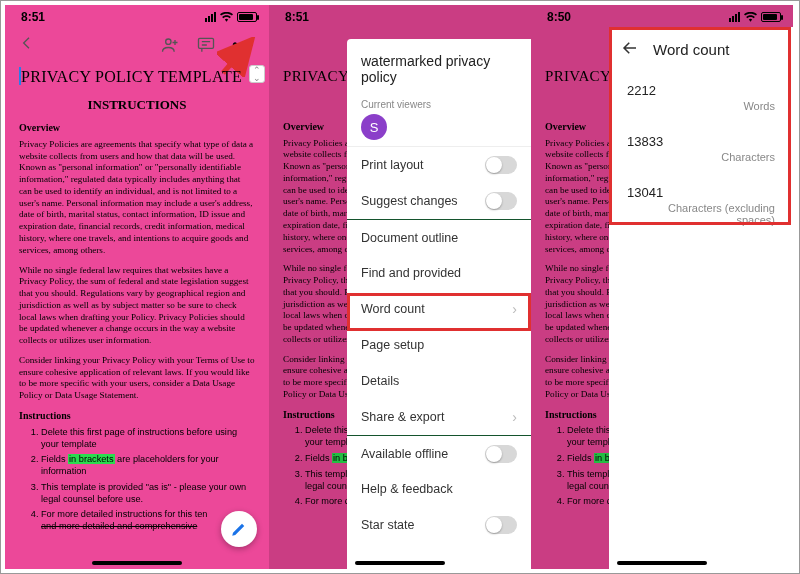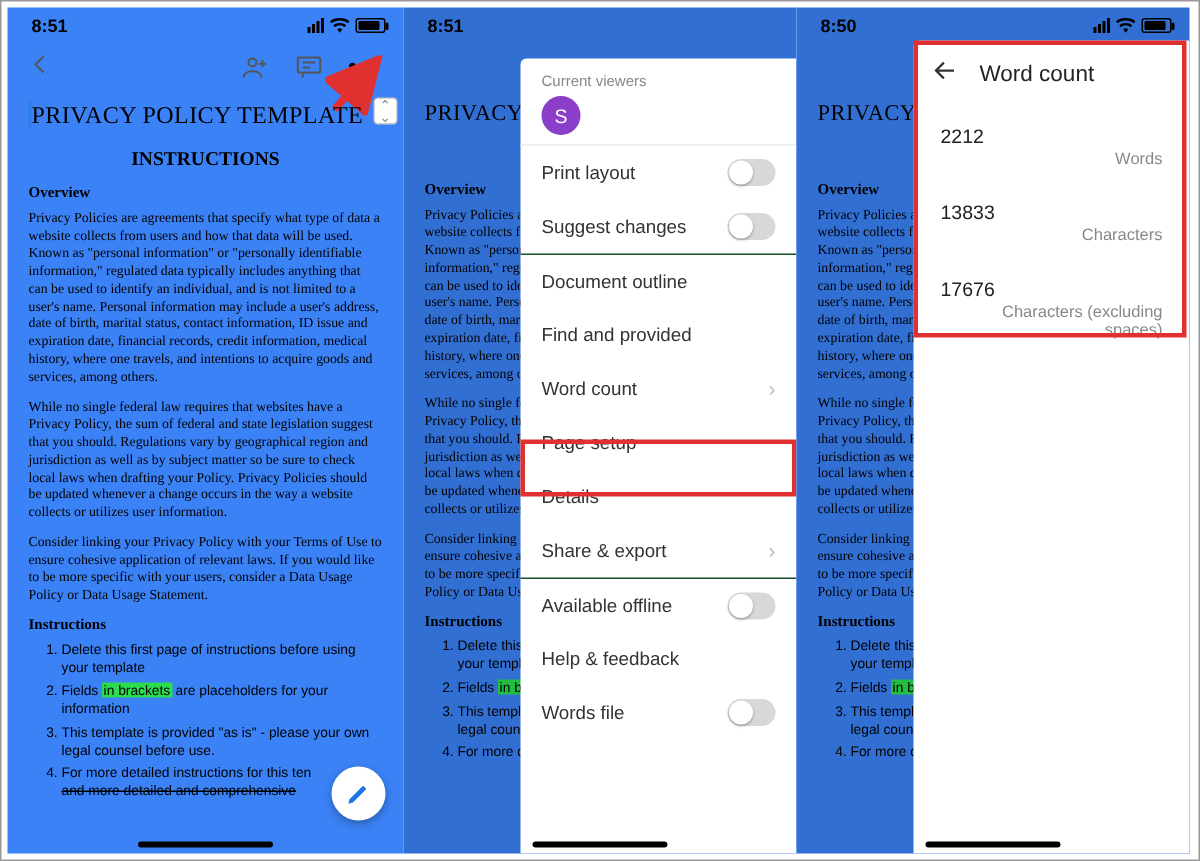--- a/index.html
+++ b/index.html
@@ -1,18 +1,18 @@
 <!DOCTYPE html>
 <html><head>
 <meta charset="utf-8">
 <style>
   * { box-sizing: border-box; margin: 0; padding: 0; }
   body { font-family: -apple-system, "Helvetica Neue", Arial, sans-serif; background: #fff; }
   .frame { width: 800px; height: 574px; border: 1px solid #999; position: relative; display: flex; background: #fff; padding: 4px; }
-  .panel { position: relative; overflow: hidden; background: #3b82f6; }
+  .panel { position: relative; overflow: hidden; background: #ec4899; }
   .panel.p1 { width: 264px; }
   .panel.p2 { width: 262px; }
   .panel.p3 { width: 262px; }
 
   
   .status-bar { height: 22px; display:flex; justify-content: space-between; align-items: center; font-size: 12px; font-weight: 600; padding: 2px 12px 0 16px; }
   .status-right { display:flex; align-items:center; gap:4px; }
   .sig { display:inline-flex; align-items:flex-end; gap:1px; }
   .sig span { width:2px; background:#000; display:inline-block; }
   .sig span:nth-child(1){height:4px;} .sig span:nth-child(2){height:6px;}
@@ -179,20 +179,21 @@
       <ol>
         <li>Delete this first page of instructions before using your template</li>
         <li><span>Fields </span><span class="hl">in brackets</span></li>
         <li>This template is provided "as is" - please your own legal counsel before use.</li>
         <li>For more detailed instructions for this ten</li>
       </ol>
     </div>
     <div class="dim"></div>
 
     <div class="sheet2">
+      <div class="sheet-head">watermarked privacy policy</div>
       <div class="cv-label">Current viewers</div>
       <div class="avatar">S</div>
       <div class="menu">
         <div class="mi">
             <span>Print layout</span>
             <span class="toggle"></span>
           </div>
         <div class="mi">
             <span>Suggest changes</span>
             <span class="toggle"></span>
@@ -218,21 +219,21 @@
             <span class="chev-r">›</span>
           </div>
         <div class="mi bt">
             <span>Available offline</span>
             <span class="toggle"></span>
           </div>
         <div class="mi">
             <span>Help &amp; feedback</span>
           </div>
         <div class="mi">
-            <span>Words file</span>
+            <span>Star state</span>
             <span class="toggle"></span>
           </div>
       </div>
     </div>
     <div class="redbox" style="left:78px; right:0; top:288px; height:38px;"></div>
     <div class="hbar"></div>
   </div>
 
   <div class="panel p3">
     <div class="status-bar dimstatus">
@@ -281,21 +282,21 @@
       <div class="wc">
         <div class="row">
           <div class="num">2212</div>
           <div class="lbl">Words</div>
         </div>
         <div class="row">
           <div class="num">13833</div>
           <div class="lbl">Characters</div>
         </div>
         <div class="row">
-          <div class="num">17676</div>
+          <div class="num">13041</div>
           <div class="lbl">Characters (excluding spaces)</div>
         </div>
       </div>
     </div>
     <div class="redbox" style="left:78px; right:2px; top:22px; height:198px;"></div>
     <div class="hbar"></div>
   </div>
 
 </div>
 

